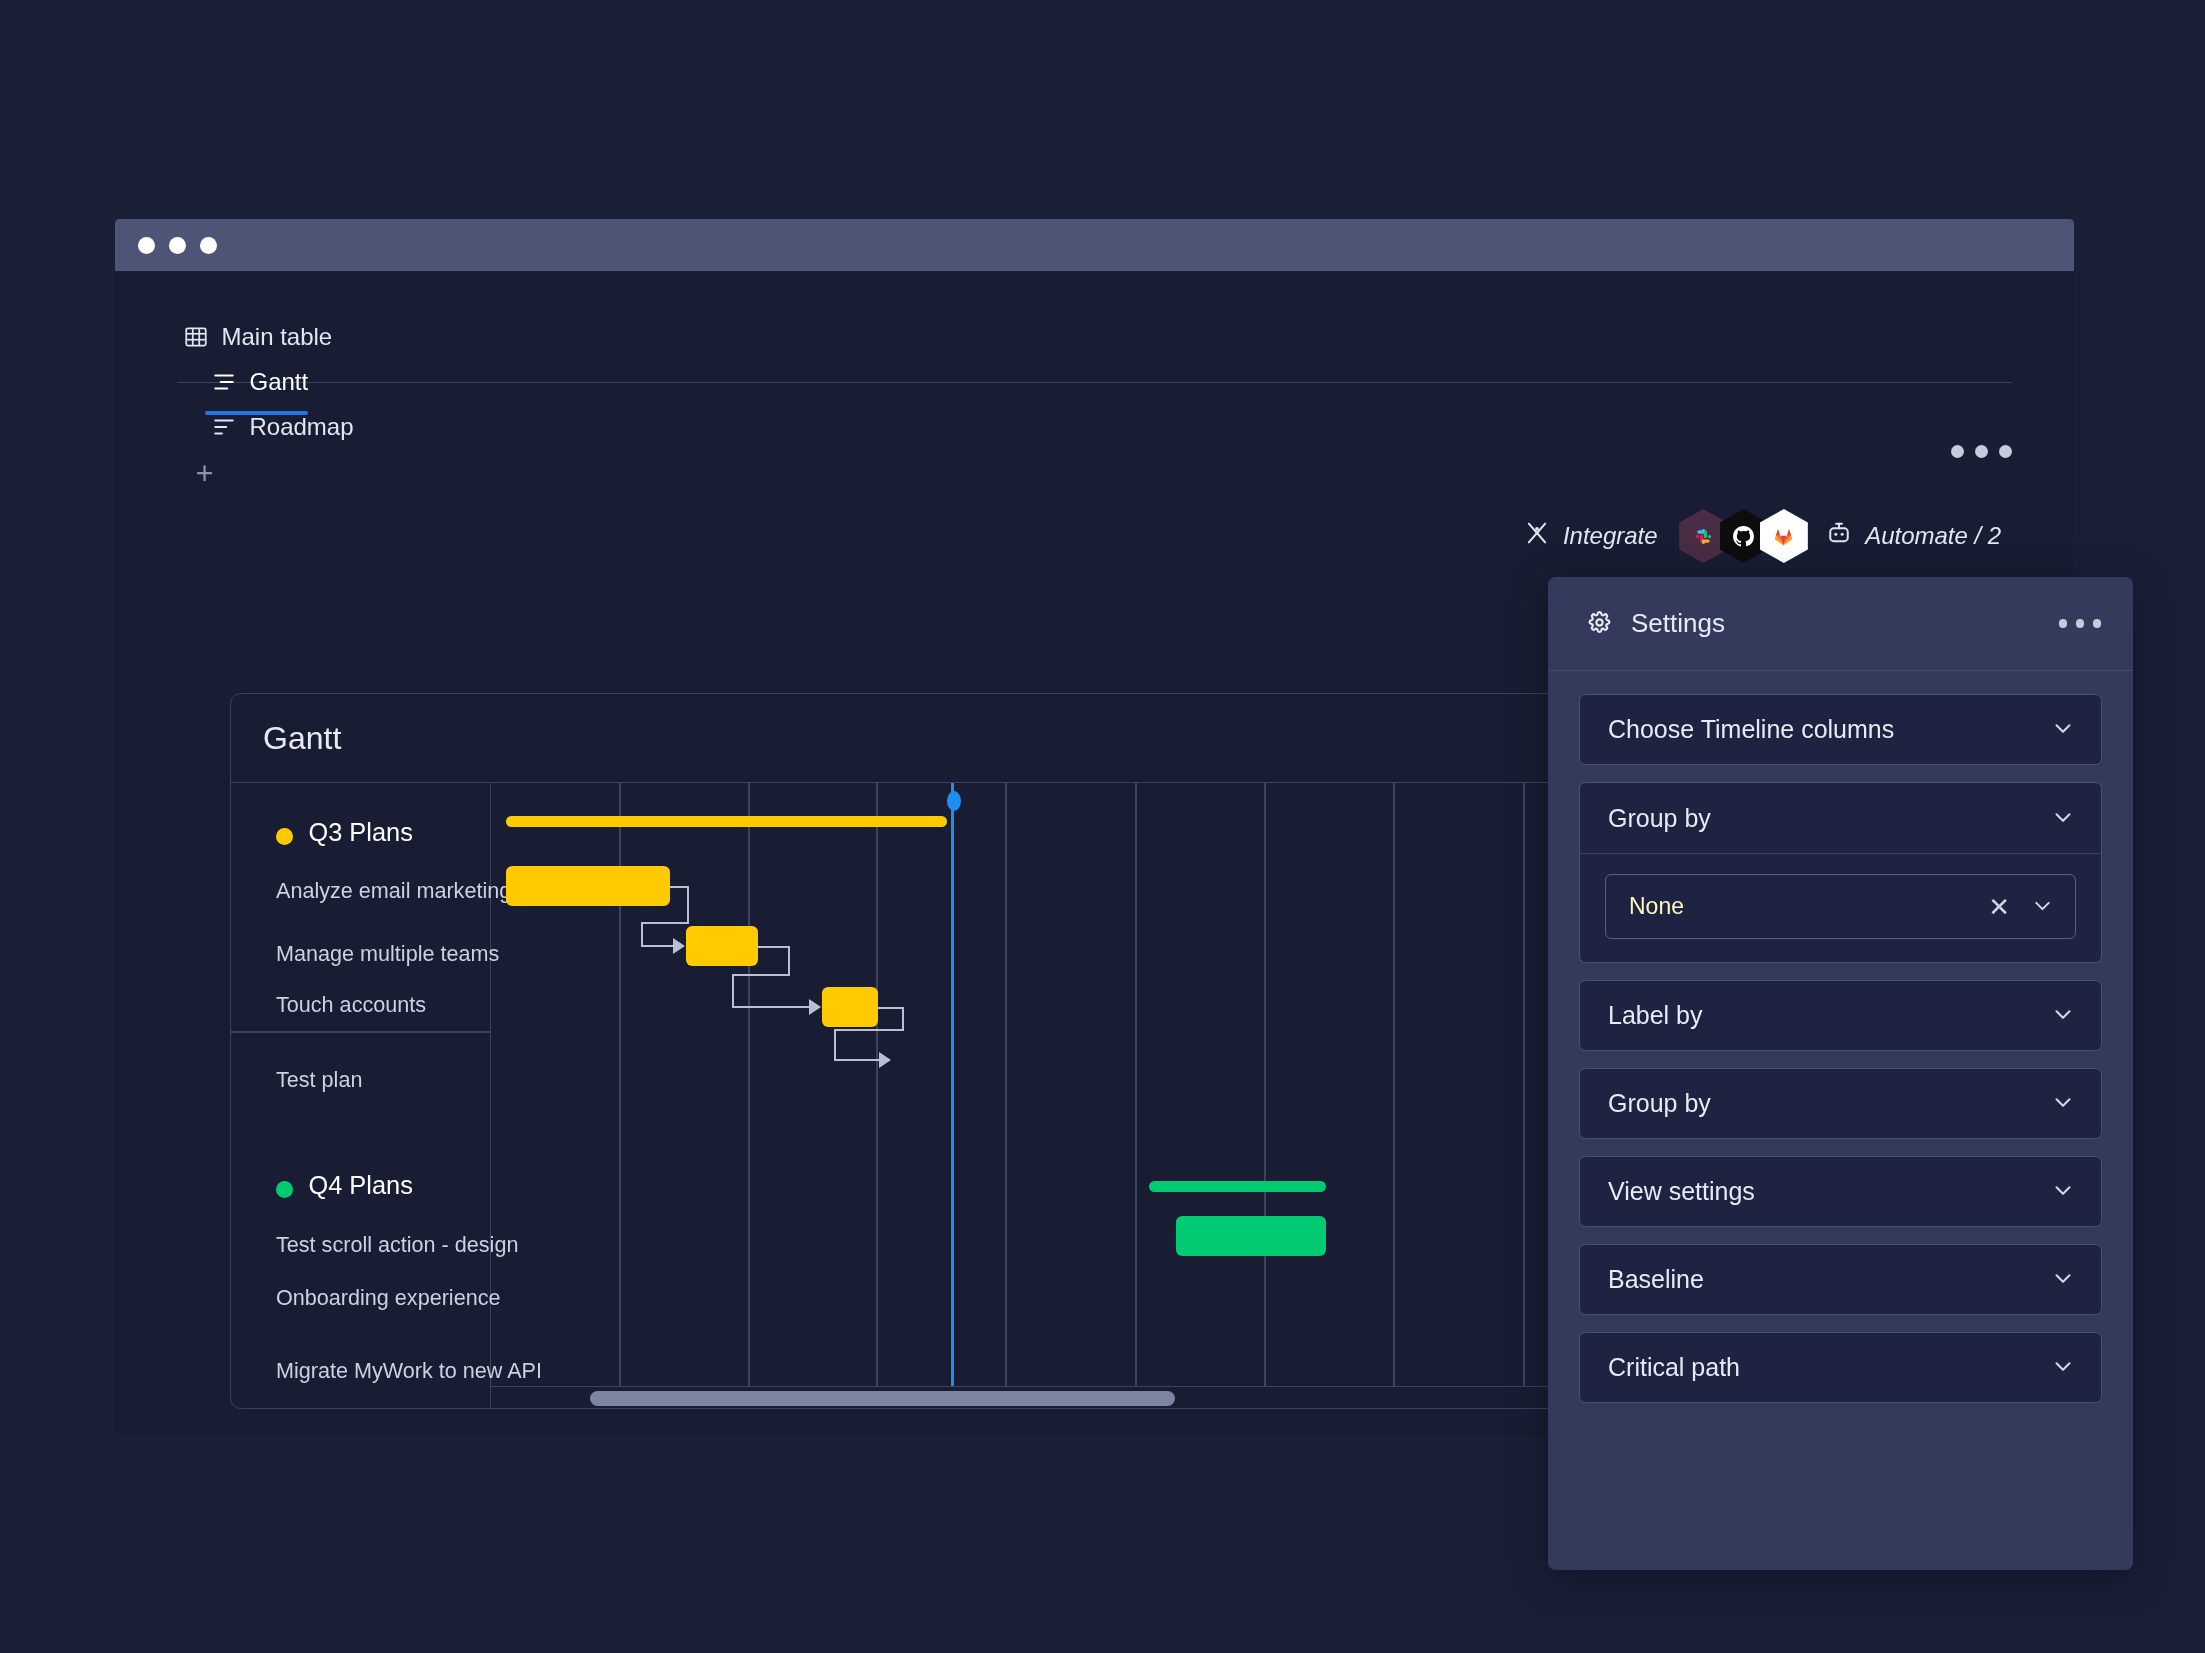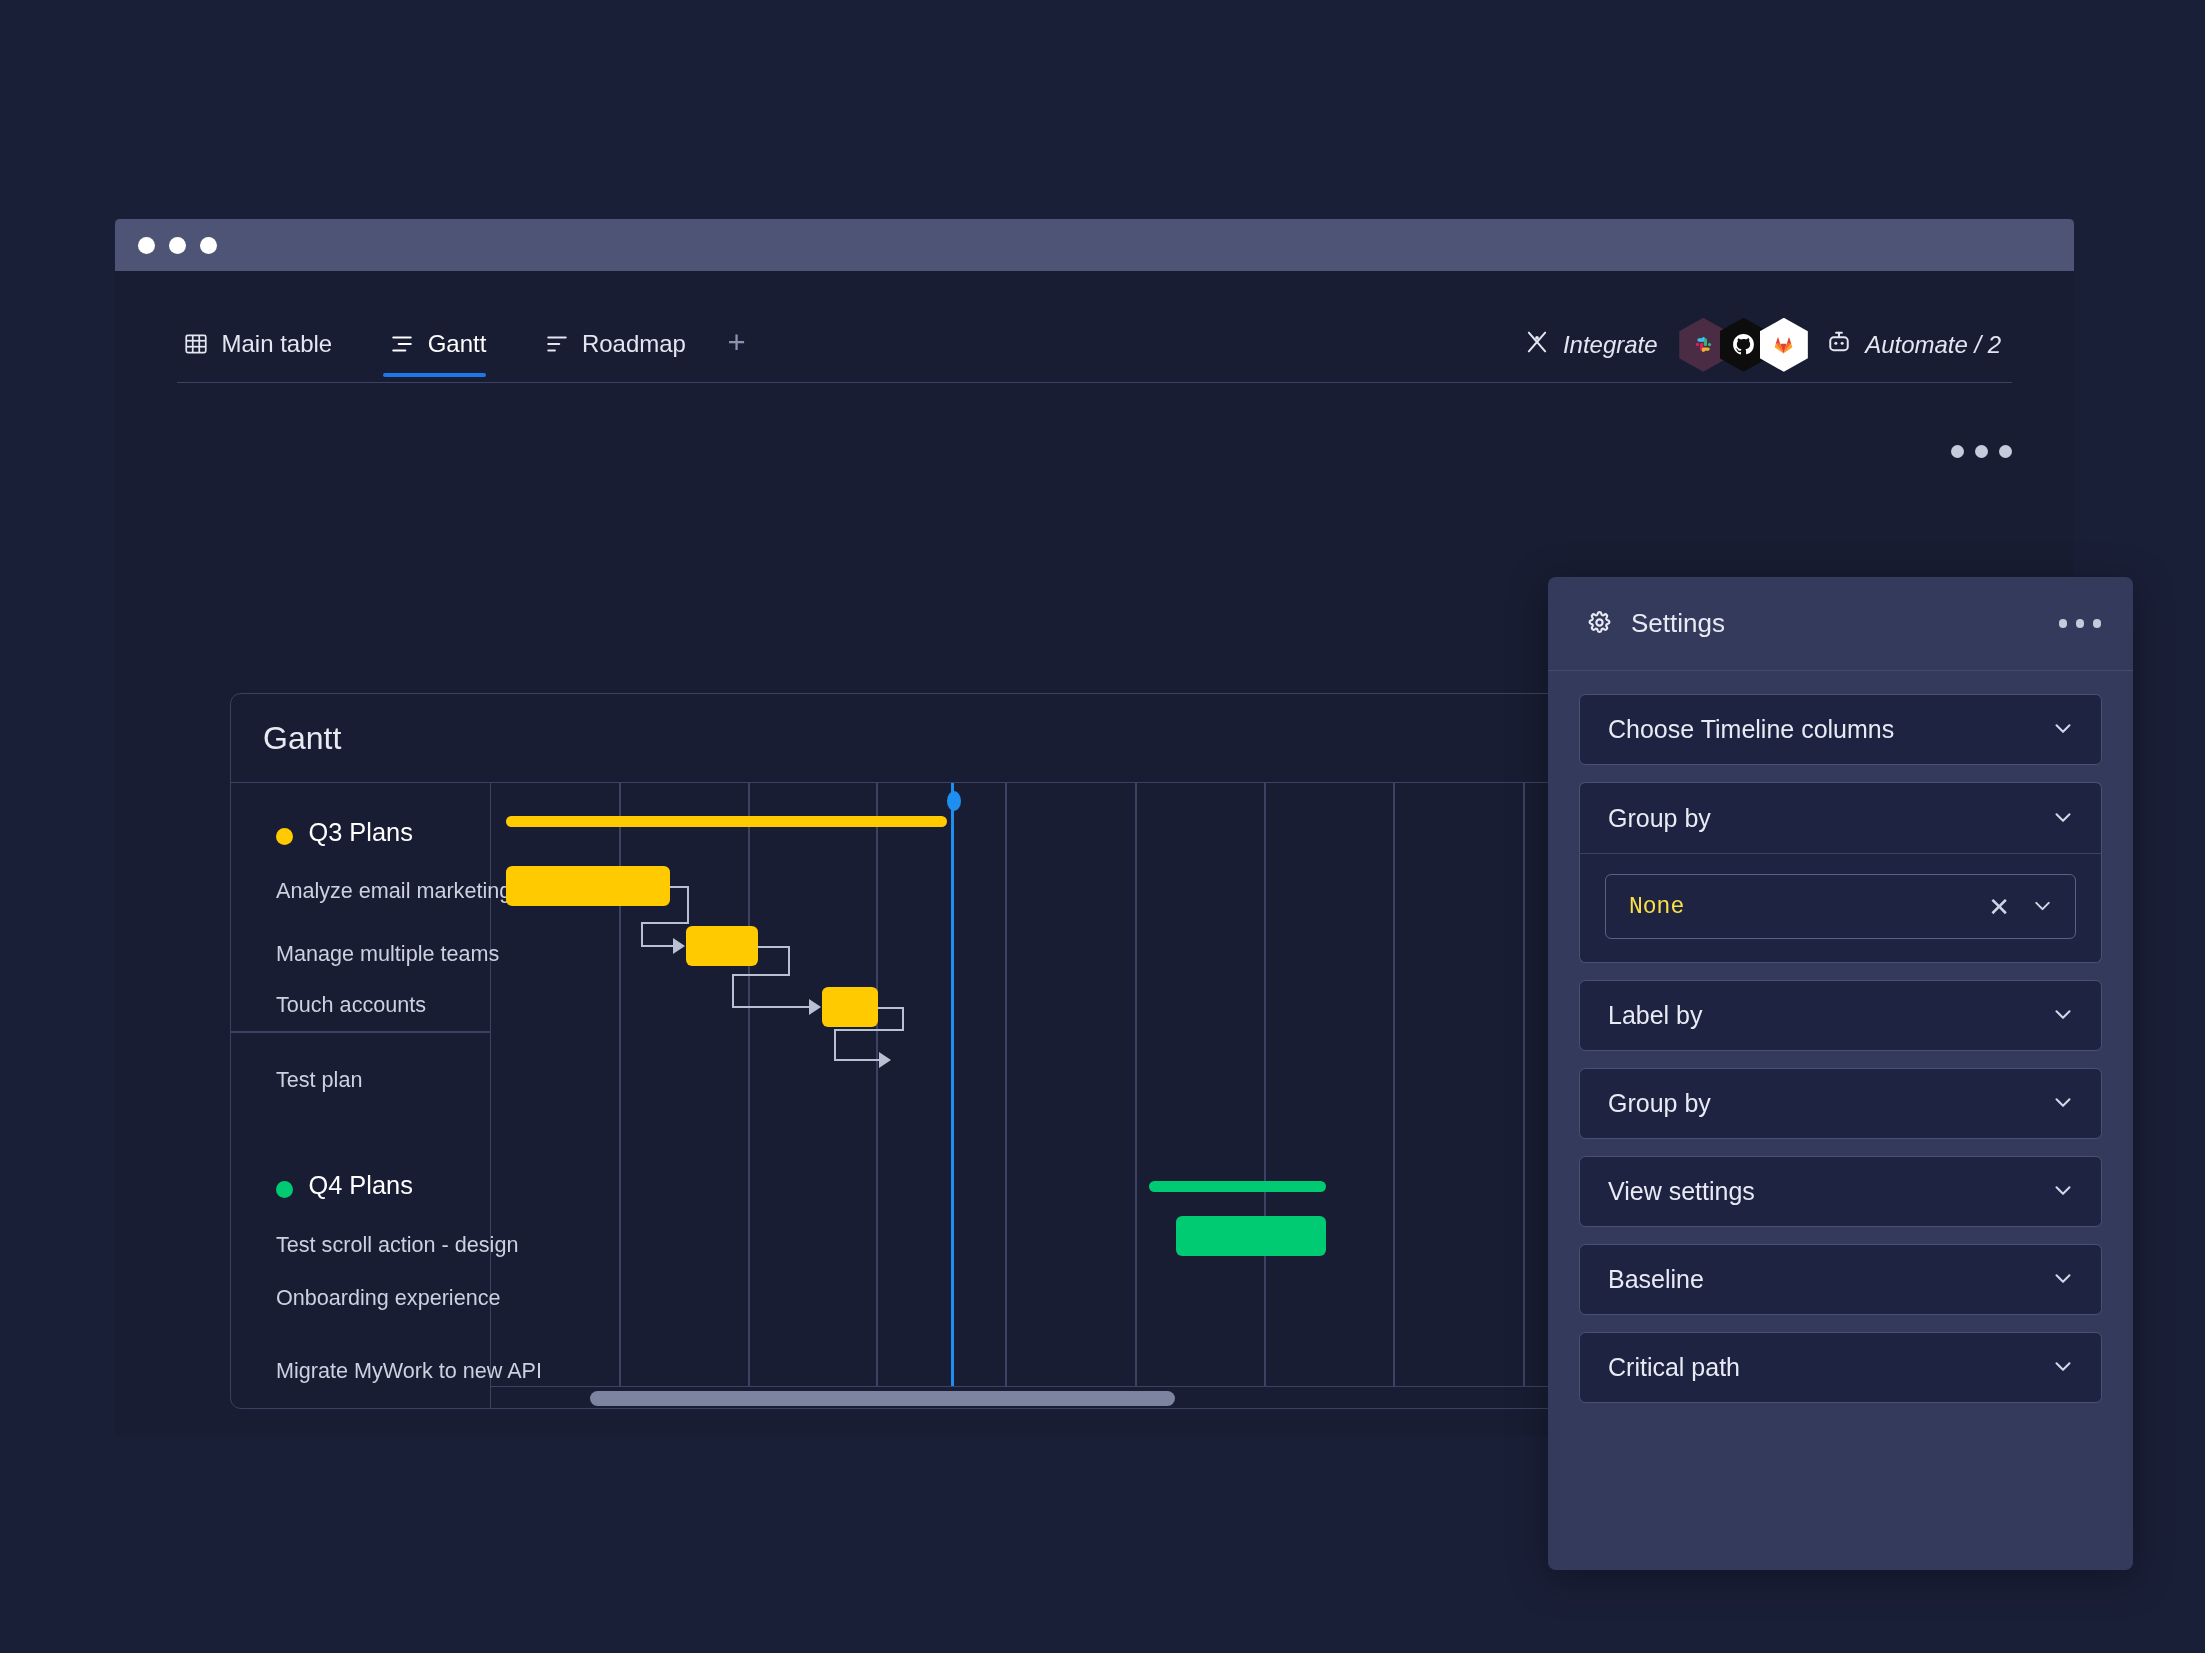--- a/index.html
+++ b/index.html
@@ -42,24 +42,25 @@
   .more-dots {
     position: absolute; right: 62px; top: 122px;
     display: flex; gap: 10.8px; align-items: center;
     cursor: pointer;
   }
   .more-dots i { width: 13px; height: 13px; border-radius: 50%; background: #c6cbdb; display:block; }
 
   
   .tabs-row {
     margin-top: 52px;
-    display: flex; align-items: center;
+    display: flex; align-items: flex-start;
     border-bottom: 1.5px solid #3b4262;
     height: 60px;
     position: relative;
+    flex-direction: column;
   }
   .tab {
     display: flex; align-items: center; gap: 12.3px;
     padding: 0 23px 17px 6.2px;
     color: #e3e6f0;
     font-size: 24px;
     cursor: pointer;
     position: relative;
     white-space: nowrap;
   }
@@ -212,21 +213,21 @@
     padding: 20px 25px 23px 25px;
   }
   .select-box {
     border: 1.5px solid #5a6185;
     border-radius: 6.2px;
     height: 65px;
     display: flex; align-items: center;
     padding: 0 20px 0 23px;
     cursor: pointer;
   }
-  .select-value { font-size: 23px; color: #fde047; font-family: Liberation Mono, monospace; }
+  .select-value { font-size: 23px; color: #fef9c3; }
   .select-icons { margin-left: auto; display: flex; align-items: center; gap: 20px; }
   .x-icon { font-size: 26px; color: #cfd4e4; line-height: 1; cursor: pointer; }
 </style>
 </head>
 <body>
 
 <div class="window">
 
   <div class="titlebar">
     <span class="dot"></span>

